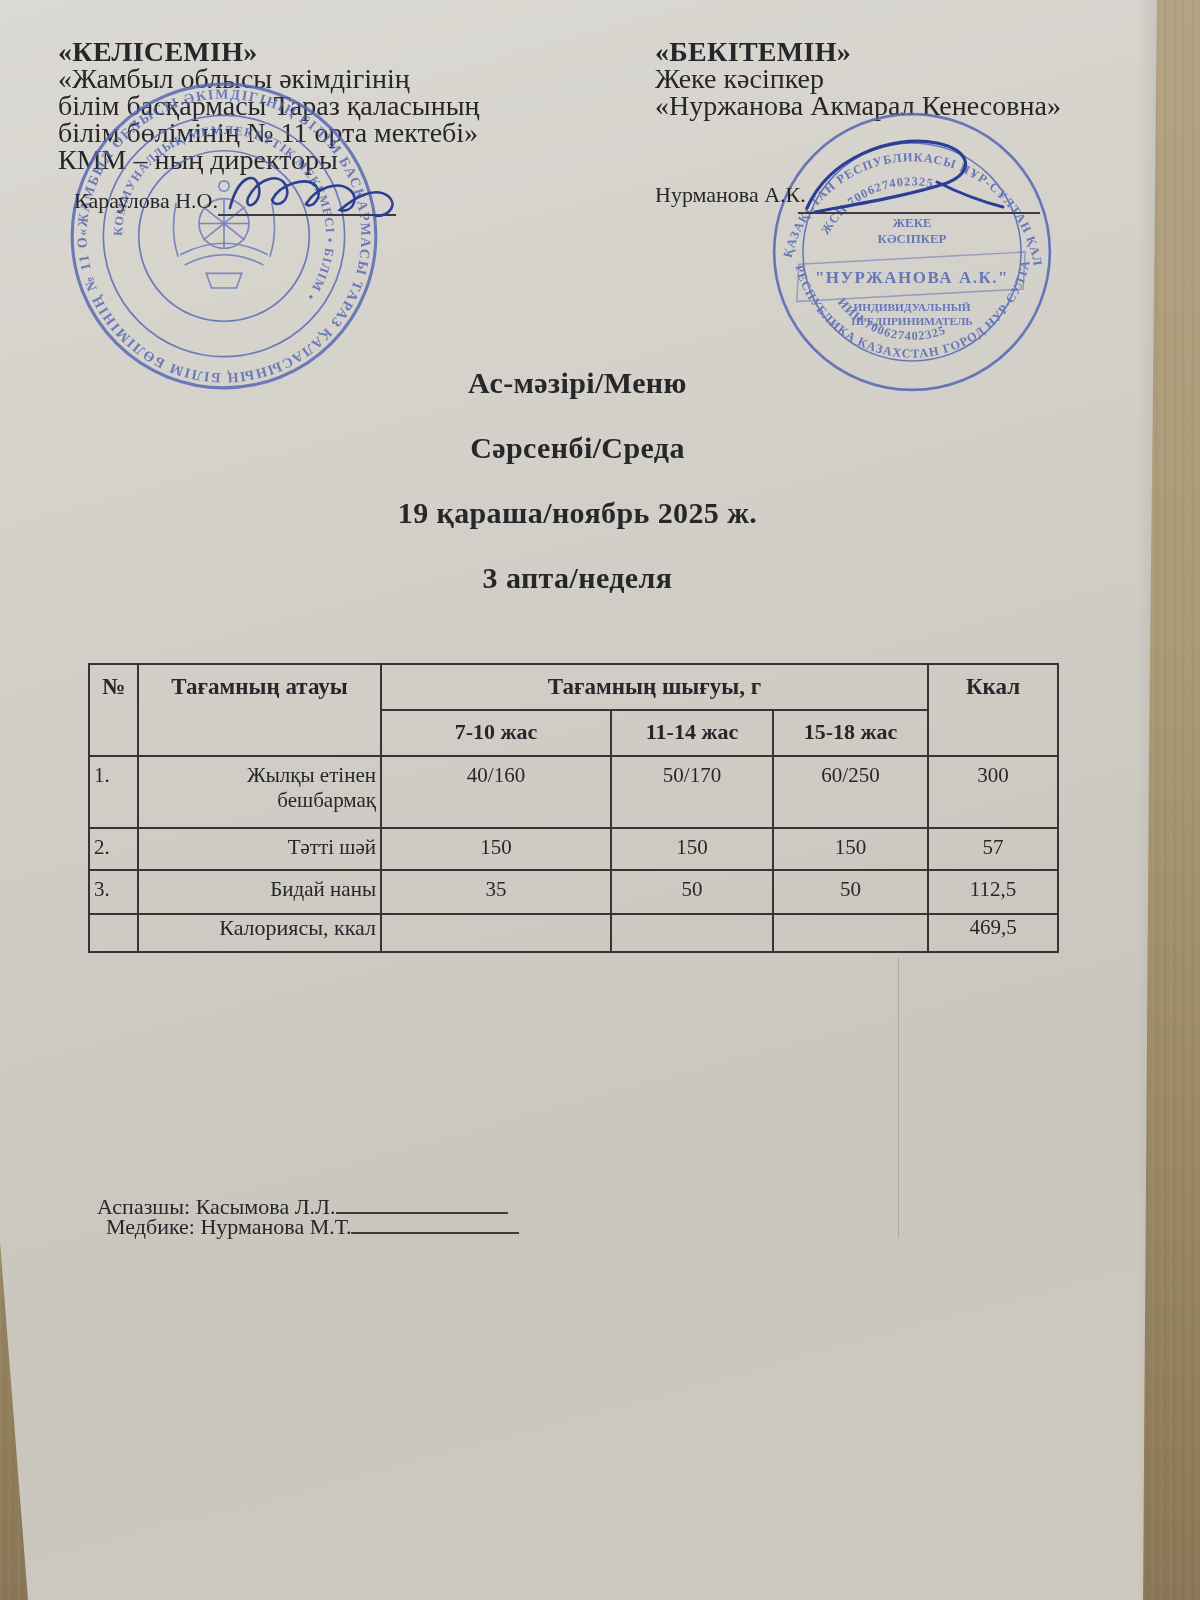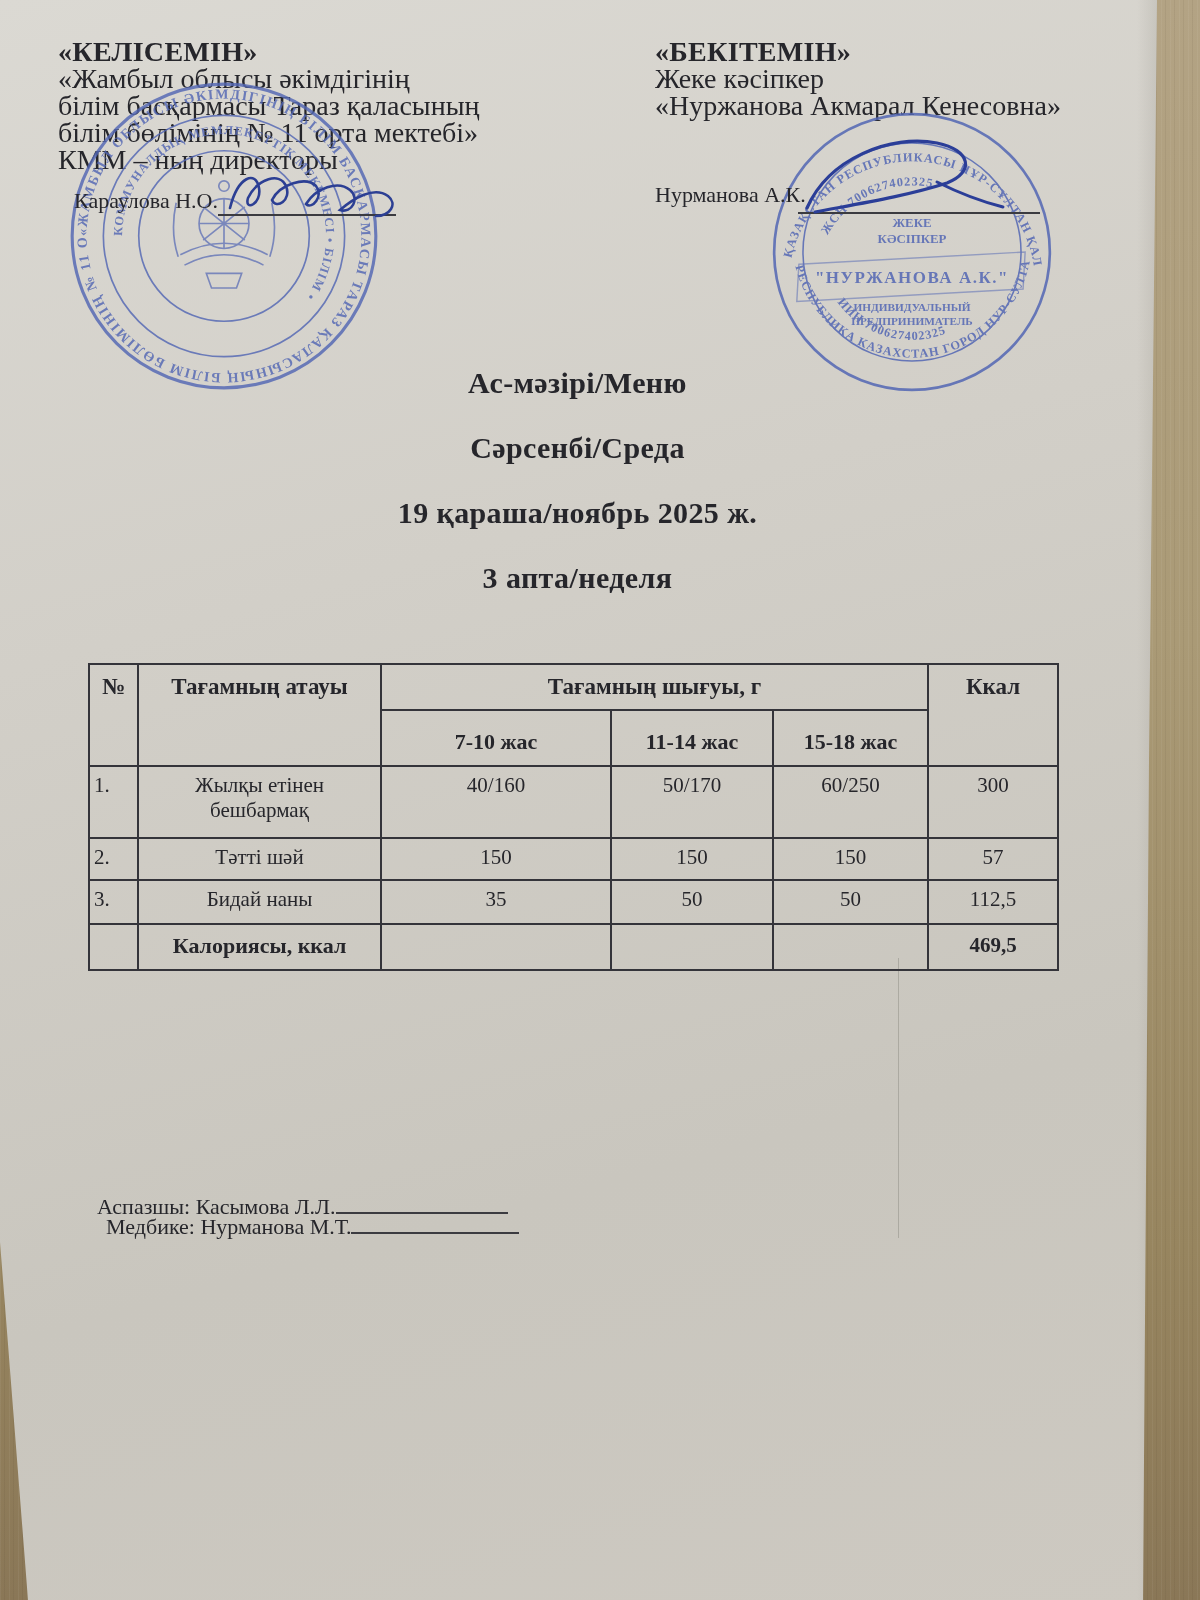--- a/index.html
+++ b/index.html
@@ -63,29 +63,29 @@
   
   table.menu{
     position:absolute;left:88px;top:663px;width:969px;
     border-collapse:collapse;table-layout:fixed;
   }
   table.menu th,table.menu td{
     border:2px solid #34343a;vertical-align:top;
     font-size:21px;padding:6px 4px 2px;
   }
   table.menu th{font-size:23px;font-weight:bold;text-align:center;padding-top:9px;}
-  tr.ages th{font-size:22px;height:34px;padding-top:18px;}
+  tr.ages th{font-size:22px;height:34px;padding-top:8px;}
   tr.hrow1 th{height:33px;}
   td.no{text-align:left;padding-left:9px;}
-  td.dish{text-align:center;padding-left:18px;padding-right:14px;}
+  td.dish{text-align:right;padding-left:18px;padding-right:14px;}
   td.num{text-align:center;}
   tr.r1 td{height:62px;}
   tr.r2 td{height:32px;}
   tr.r3 td{height:34px;}
-  tr.total td{height:34px;font-weight:bold;padding-top:8px;}
+  tr.total td{height:34px;font-weight:normal;padding-top:0;}
   tr.total td.dish{font-size:22px;}
   
   .footer-line{position:absolute;font-size:22px;white-space:nowrap;}
   .f1{left:106px;top:1212px;}
   .f2{left:97px;top:1192px;}
   .f-underline{display:inline-block;border-bottom:2px solid #3b3b40;height:20px;}
   .f1 .f-underline{width:168px;}
   .f2 .f-underline{width:172px;}
 </style>
 </head>

